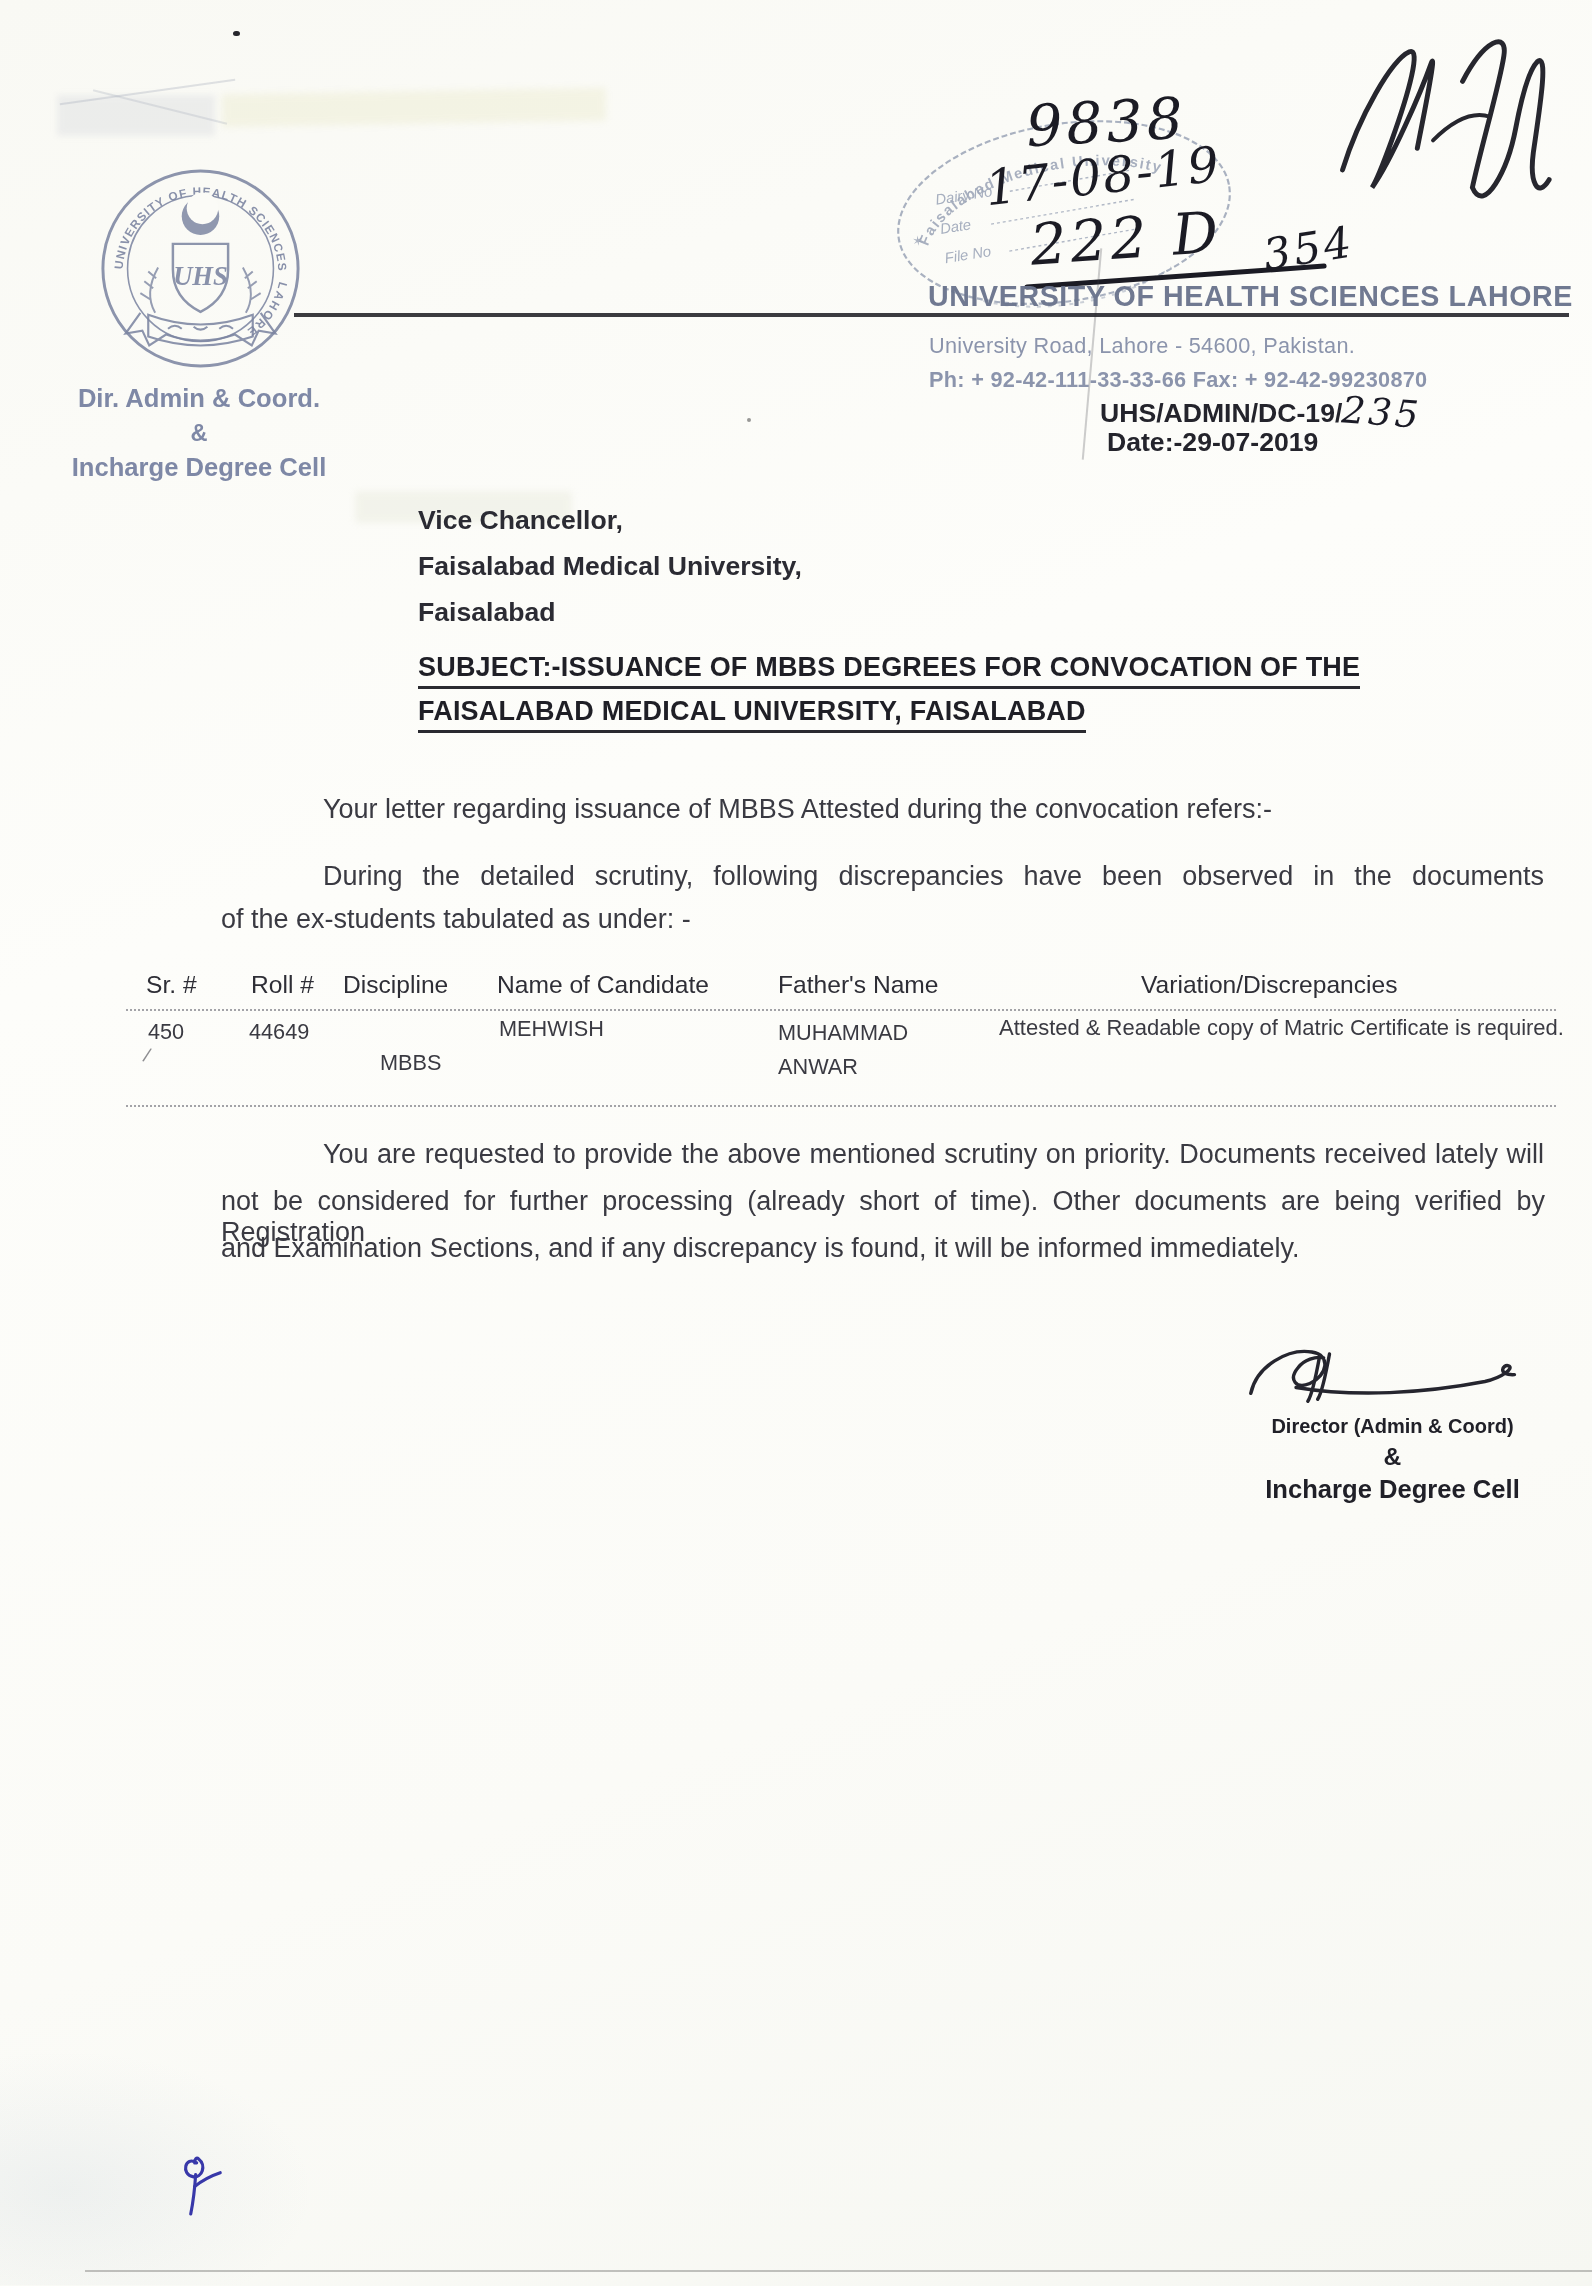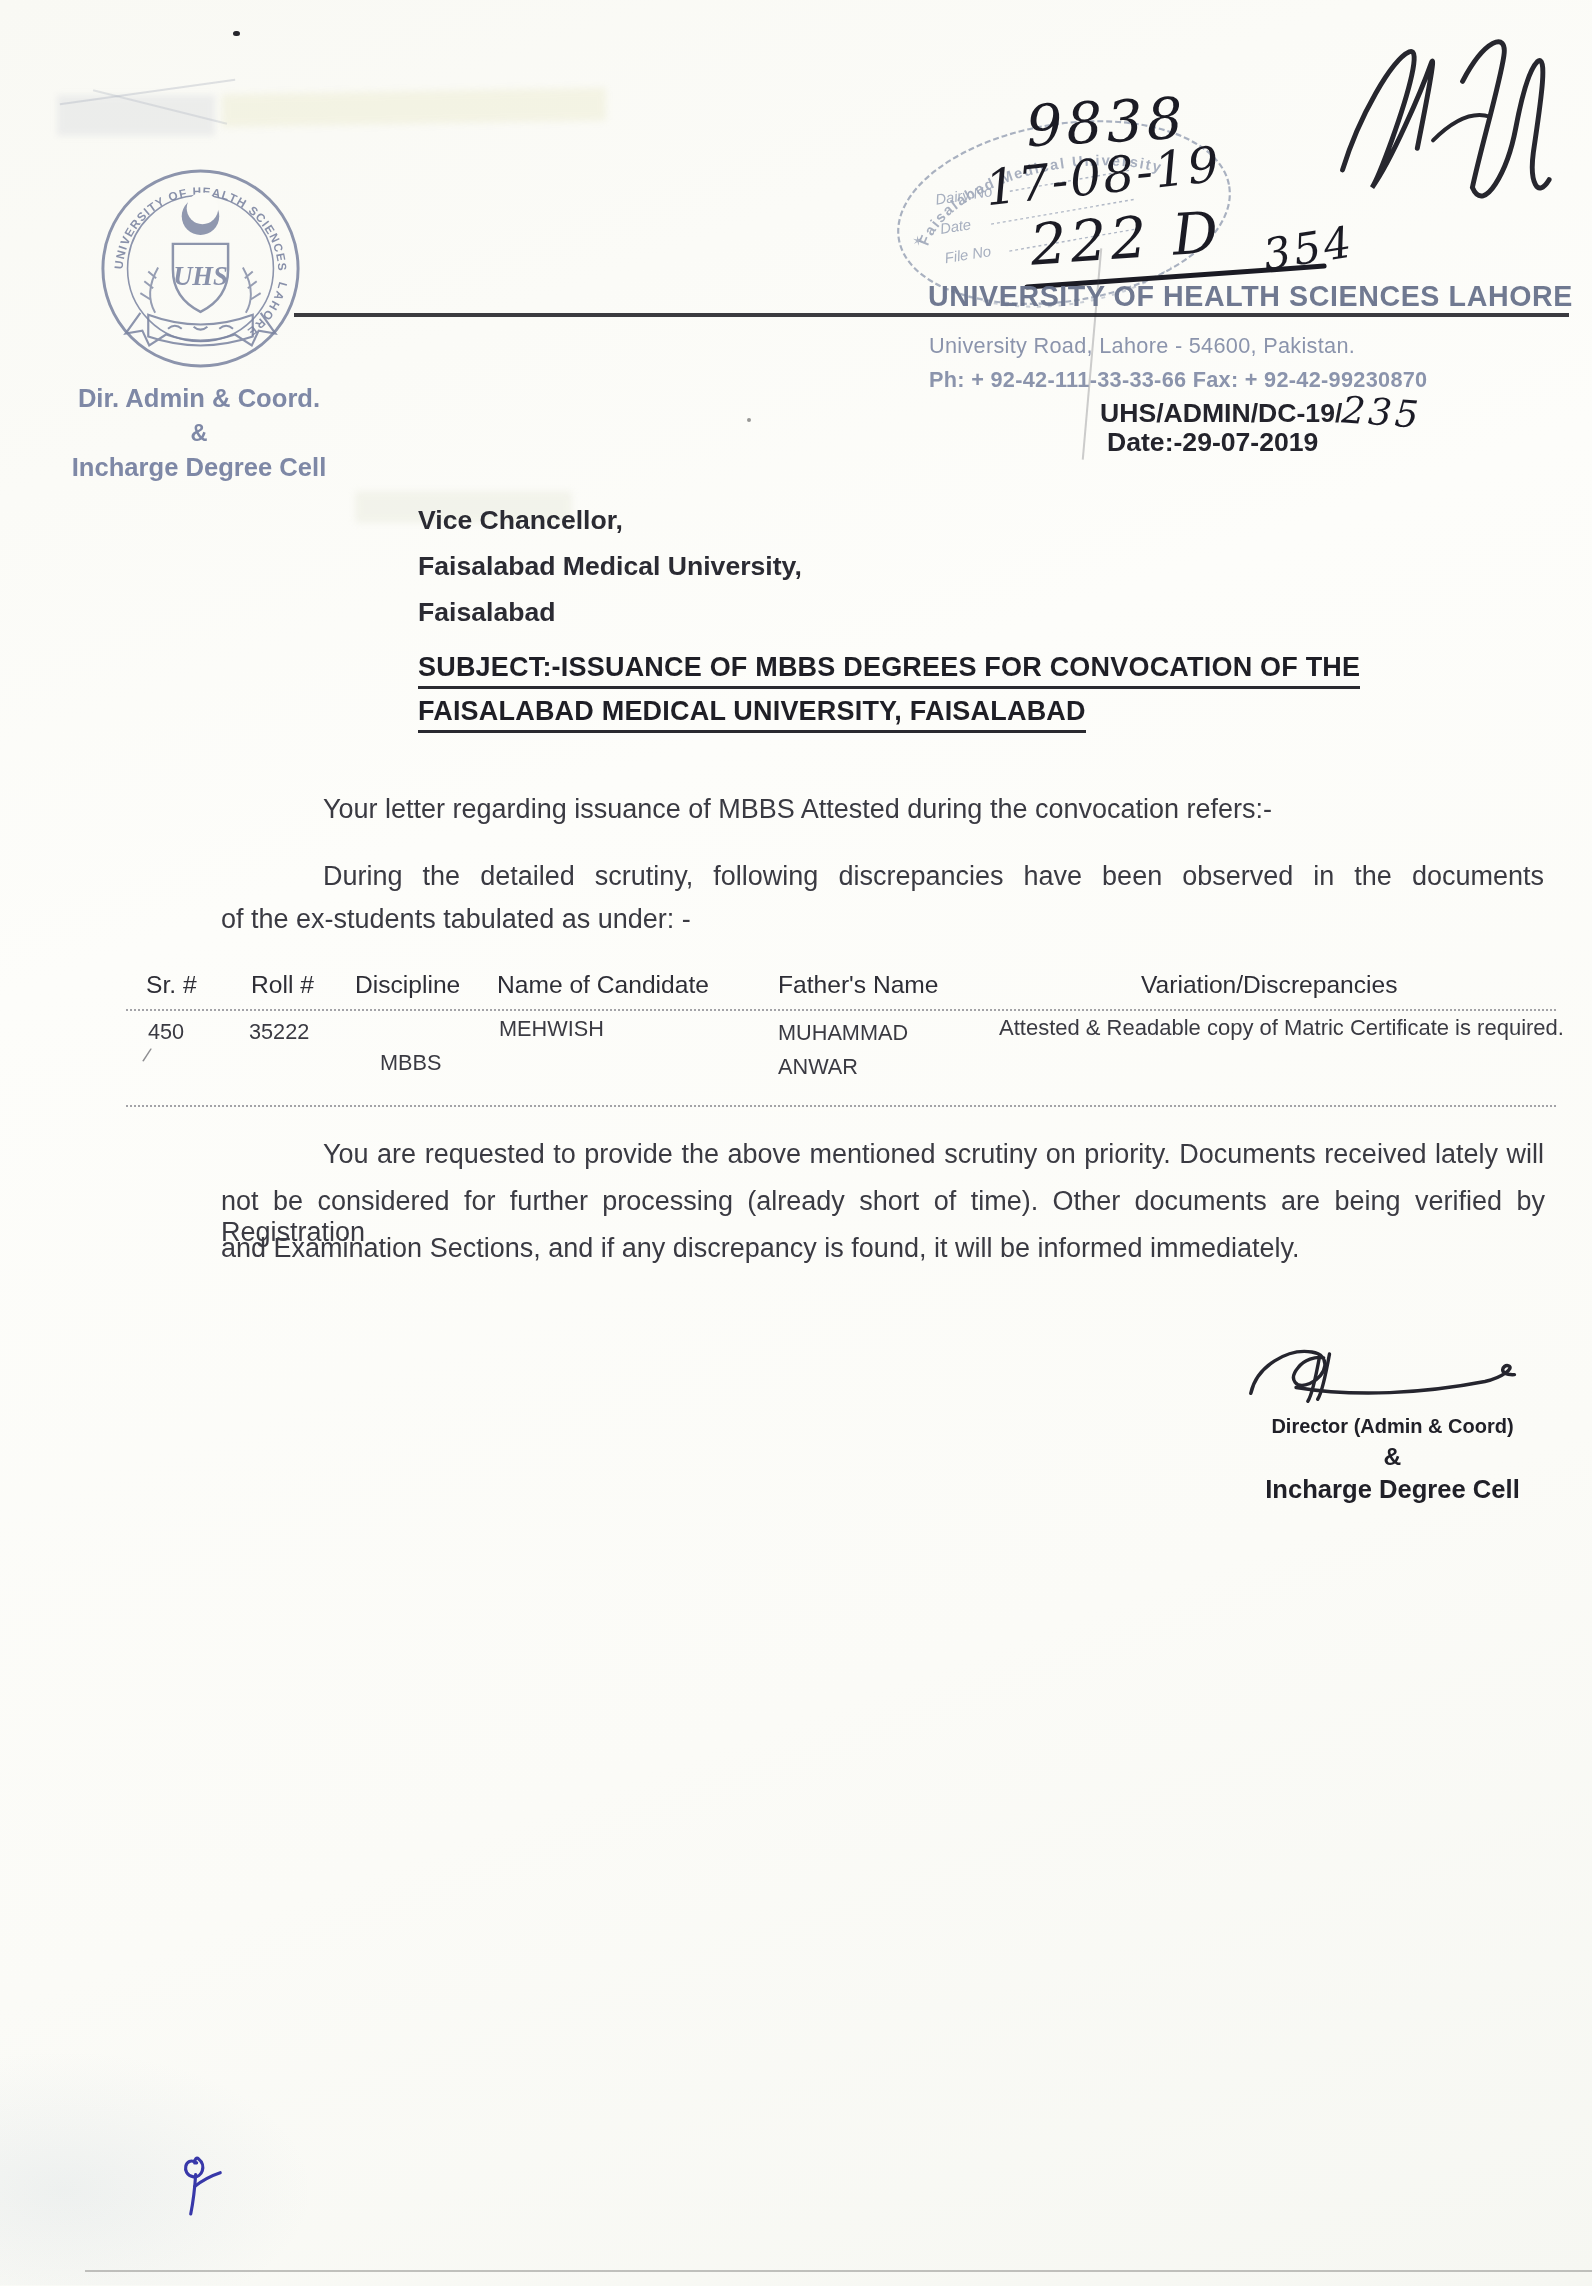--- a/index.html
+++ b/index.html
@@ -37,21 +37,21 @@
   .bodyline{font-size:27px;color:#3a3a42;white-space:nowrap;}
   .jline{white-space:normal;text-align:justify;text-align-last:justify;}
   .p1{left:323px;top:794px;}
   .p2l1{left:323px;top:861px;width:1221px;}
   .p2l2{left:221px;top:904px;}
   .p3l1{left:323px;top:1139px;width:1221px;}
   .p3l2{left:221px;top:1186px;width:1324px;}
   .p3l3{left:221px;top:1233px;}
   
   .th{font-size:24.6px;color:#2e2e36;white-space:nowrap;top:971px;}
-  .th1{left:146px;} .th2{left:251px;} .th3{left:355px;} .th4{left:497px;} .th5{left:778px;} .th6{left:1141px;}
+  .th1{left:146px;} .th2{left:251px;} .th3{left:343px;} .th4{left:497px;} .th5{left:778px;} .th6{left:1141px;}
   .tdot{border-top:2px dotted rgba(90,90,100,.55);width:1430px;left:126px;height:0;}
   .tdot-top{top:1009px;} .tdot-bottom{top:1105px;}
   .td{font-size:21.7px;color:#3a3a42;white-space:nowrap;}
   .td-sr{left:148px;top:1019px;} .td-roll{left:249px;top:1019px;}
   .td-disc{left:380px;top:1050px;} .td-cand{left:499px;top:1016px;}
   .td-father{left:778px;top:1016px;width:167px;white-space:normal;line-height:34px;}
   .td-var{left:999px;top:1003px;width:566px;font-size:22px;white-space:normal;
           text-align:justify;line-height:49px;color:#3a3a42;}
   .tick-mark{left:144px;top:1044px;font-size:19.7px;color:#44444c;opacity:.6;transform:rotate(18deg);}
   
@@ -189,21 +189,21 @@
 
   <div class="abs th th1">Sr. #</div>
   <div class="abs th th2">Roll #</div>
   <div class="abs th th3">Discipline</div>
   <div class="abs th th4">Name of Candidate</div>
   <div class="abs th th5">Father's Name</div>
   <div class="abs th th6">Variation/Discrepancies</div>
   <div class="abs tdot tdot-top"></div>
 
   <div class="abs td td-sr">450</div>
-  <div class="abs td td-roll">35222</div>
+  <div class="abs td td-roll">44649</div>
   <div class="abs td td-disc">MBBS</div>
   <div class="abs td td-cand">MEHWISH</div>
   <div class="abs td td-father">MUHAMMAD ANWAR</div>
   <div class="abs td-var">Attested &amp; Readable copy of Matric Certificate is required.</div>
   <div class="abs tick-mark">/</div>
   <div class="abs tdot tdot-bottom"></div>
 
   <div class="abs bodyline jline p3l1">You are requested to provide the above mentioned scrutiny on priority. Documents received lately will</div>
   <div class="abs bodyline jline p3l2">not be considered for further processing (already short of time). Other documents are being verified by Registration</div>
   <div class="abs bodyline p3l3">and Examination Sections, and if any discrepancy is found, it will be informed immediately.</div>

